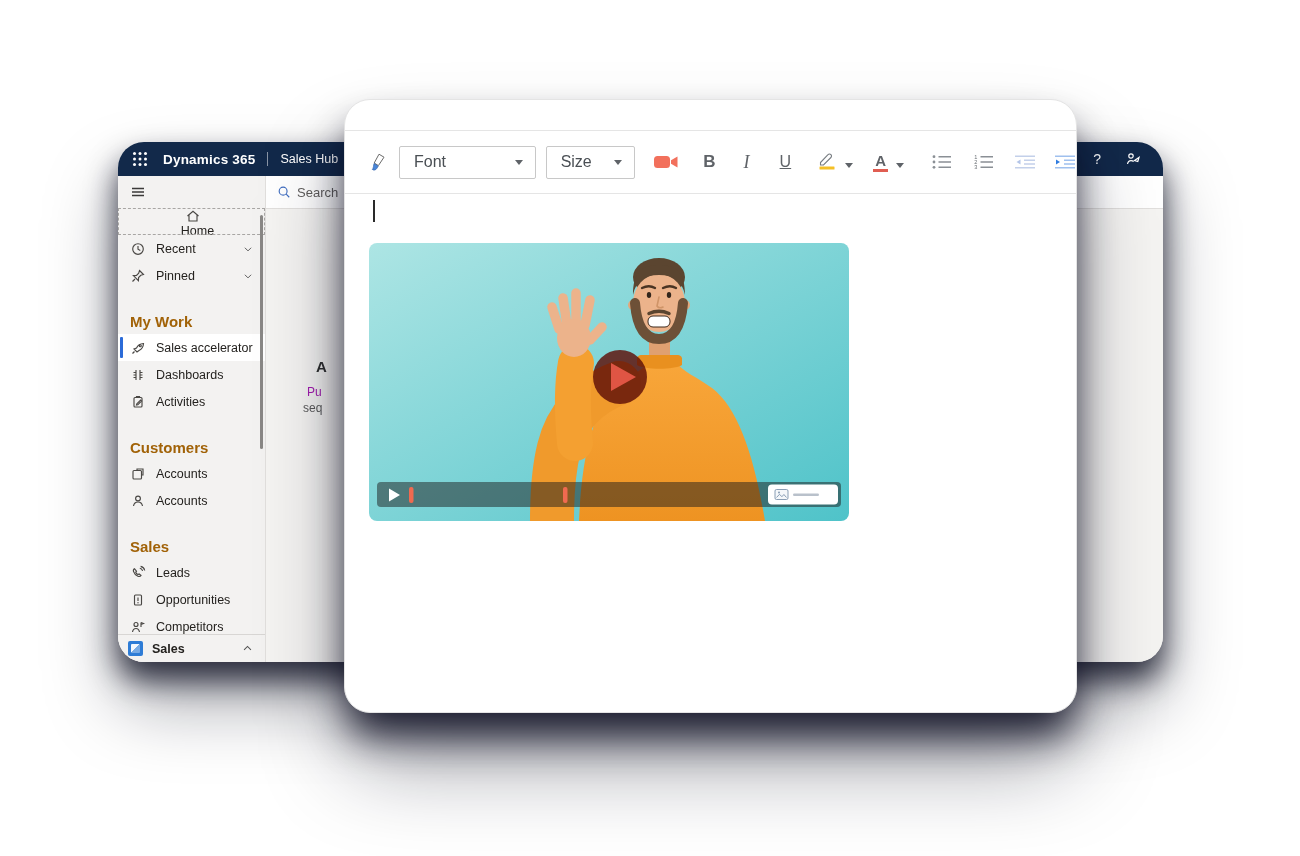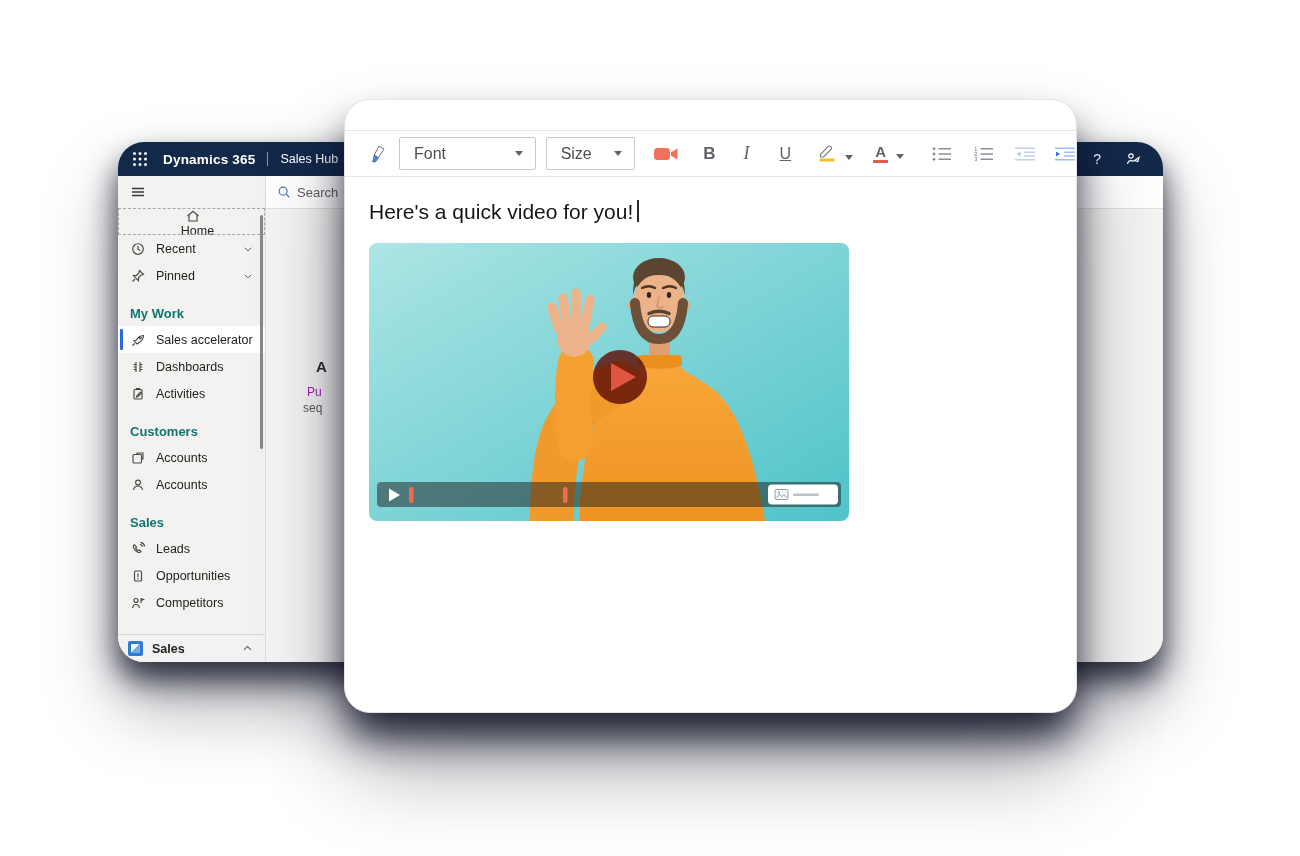--- a/index.html
+++ b/index.html
@@ -34,22 +34,22 @@
   .sidebar { width:148px; background:#f3f2f1; border-right:1px solid #e1dfdd; position:relative; flex:none; }
   .hamburger-row { height:32px; display:flex; align-items:center; padding-left:12px; }
   .nav-item { height:27px; display:flex; align-items:center; padding-left:12px; position:relative;
     font-size:12.5px; color:#24221f; cursor:pointer; }
   .nav-item .nicon { width:16px; height:16px; margin-right:10px; display:flex; align-items:center; justify-content:center; flex:none; }
   .nav-item svg.ic { stroke:#4a4845; fill:none; stroke-width:1.15; }
   .nav-item .chev { margin-left:auto; margin-right:12px; display:flex; }
   .nav-item.focused { outline:1px dashed #a8a6a4; outline-offset:-1px;flex-direction:column; }
   .nav-item.selected { background:#ffffff; }
   .sel-bar { position:absolute; left:2px; top:3px; bottom:3px; width:3px; background:#2b6bd8; border-radius:1px; }
-  .nav-section { margin-top:13px; height:24px; line-height:24px; padding-left:12px;
-    font-size:13px; font-weight:700; color:#0f766e; }
+  .nav-section { margin-top:21px; height:24px; line-height:24px; padding-left:12px;
+    font-size:15px; font-weight:700; color:#a16207; }
   .scroll-thumb { position:absolute; right:2px; top:39px; width:3px; height:234px; background:#8a8886; border-radius:2px; }
   .area-switcher { position:absolute; left:0; right:0; bottom:0; height:28px; background:#f3f2f1;
     border-top:1px solid #d8d6d4; display:flex; align-items:center; padding:0 12px 0 10px; cursor:pointer; z-index:3; }
   .area-ic { width:15px; height:15px; border-radius:2px; background:#2e7cd6; position:relative; flex:none; }
   .area-ic:after { content:""; position:absolute; left:3px; top:3px; width:9px; height:9px;
     background:linear-gradient(135deg, rgba(255,255,255,.95) 45%, rgba(255,255,255,.35) 46%); border-radius:1px; }
   .area-label { font-size:12.5px; font-weight:700; color:#24221f; margin-left:9px; }
   .area-chev { margin-left:auto; display:flex; }
 
   
@@ -60,21 +60,21 @@
   .frag-a { left:50px; top:182px; font-size:15px; font-weight:600; color:#2f2f2f; }
   .frag-pu { left:41px; top:209px; font-size:12px; color:#a21caf; }
   .frag-seq { left:37px; top:225px; font-size:12px; color:#5a5a5a; }
 
   
   .composer-card {
     position:absolute; left:344px; top:99px; width:733px; height:614px;
     background:#fff; border:1px solid #e4e4e4; border-radius:26px; overflow:hidden; z-index:10;
     box-shadow: 0 26px 38px -4px rgba(9,11,30,.85), 0 55px 90px -8px rgba(9,11,30,.42);
   }
-  .toolbar { position:absolute; top:30px; left:0; right:0; height:47px;
+  .toolbar { position:absolute; top:30px; left:0; right:0; height:64px;
     border-top:1px solid #e5e5e5; border-bottom:1px solid #e5e5e5;
     display:flex; align-items:center; padding-left:22px; }
   .tb-select { height:33px; border:1px solid #c8c8c8; border-radius:2px; background:#fff;
     display:flex; align-items:center; justify-content:space-between; padding:0 12px 0 14px;
     color:#4a4f54; font-size:16px; cursor:pointer; }
   .tb-font { width:139px; margin-left:12px; }
   .tb-size { width:91px; margin-left:10px; }
   .dd-caret { width:0; height:0; border-left:4.5px solid transparent; border-right:4.5px solid transparent;
     border-top:5px solid #5f6368; margin-left:8px; }
   .tb-btn { background:none; border:none; cursor:pointer; display:flex; align-items:center; color:#5f6368; }
@@ -351,21 +351,21 @@
       </button>
       <button class="tb-btn tb-indent">
         <svg width="22" height="16" viewBox="0 0 22 16">
           <path d="M1 2.2H21M10 6.2H21M10 10H21M1 13.8H21" stroke="#9fc0ee" stroke-width="1.6"></path>
           <path d="M2 5.5 6 8l-4 2.5z" fill="#2f7ce0"></path>
         </svg>
       </button>
     </div>
 
     <div class="editor">
-      <p><span>Here's a quick video for you!</span><span class="text-caret"></span></p>
+      <p><span class="text-caret"></span></p>
 
       <div class="video-wrap">
         <svg width="480" height="278" viewBox="0 0 480 278">
           <defs>
             <linearGradient id="vbg" x1="0" y1="0" x2="1" y2="1">
               <stop offset="0" stop-color="#ade5e4"></stop>
               <stop offset="0.55" stop-color="#79d2d5"></stop>
               <stop offset="1" stop-color="#4fc3c9"></stop>
             </linearGradient>
             <linearGradient id="sw" x1="0" y1="0" x2="0" y2="1">

